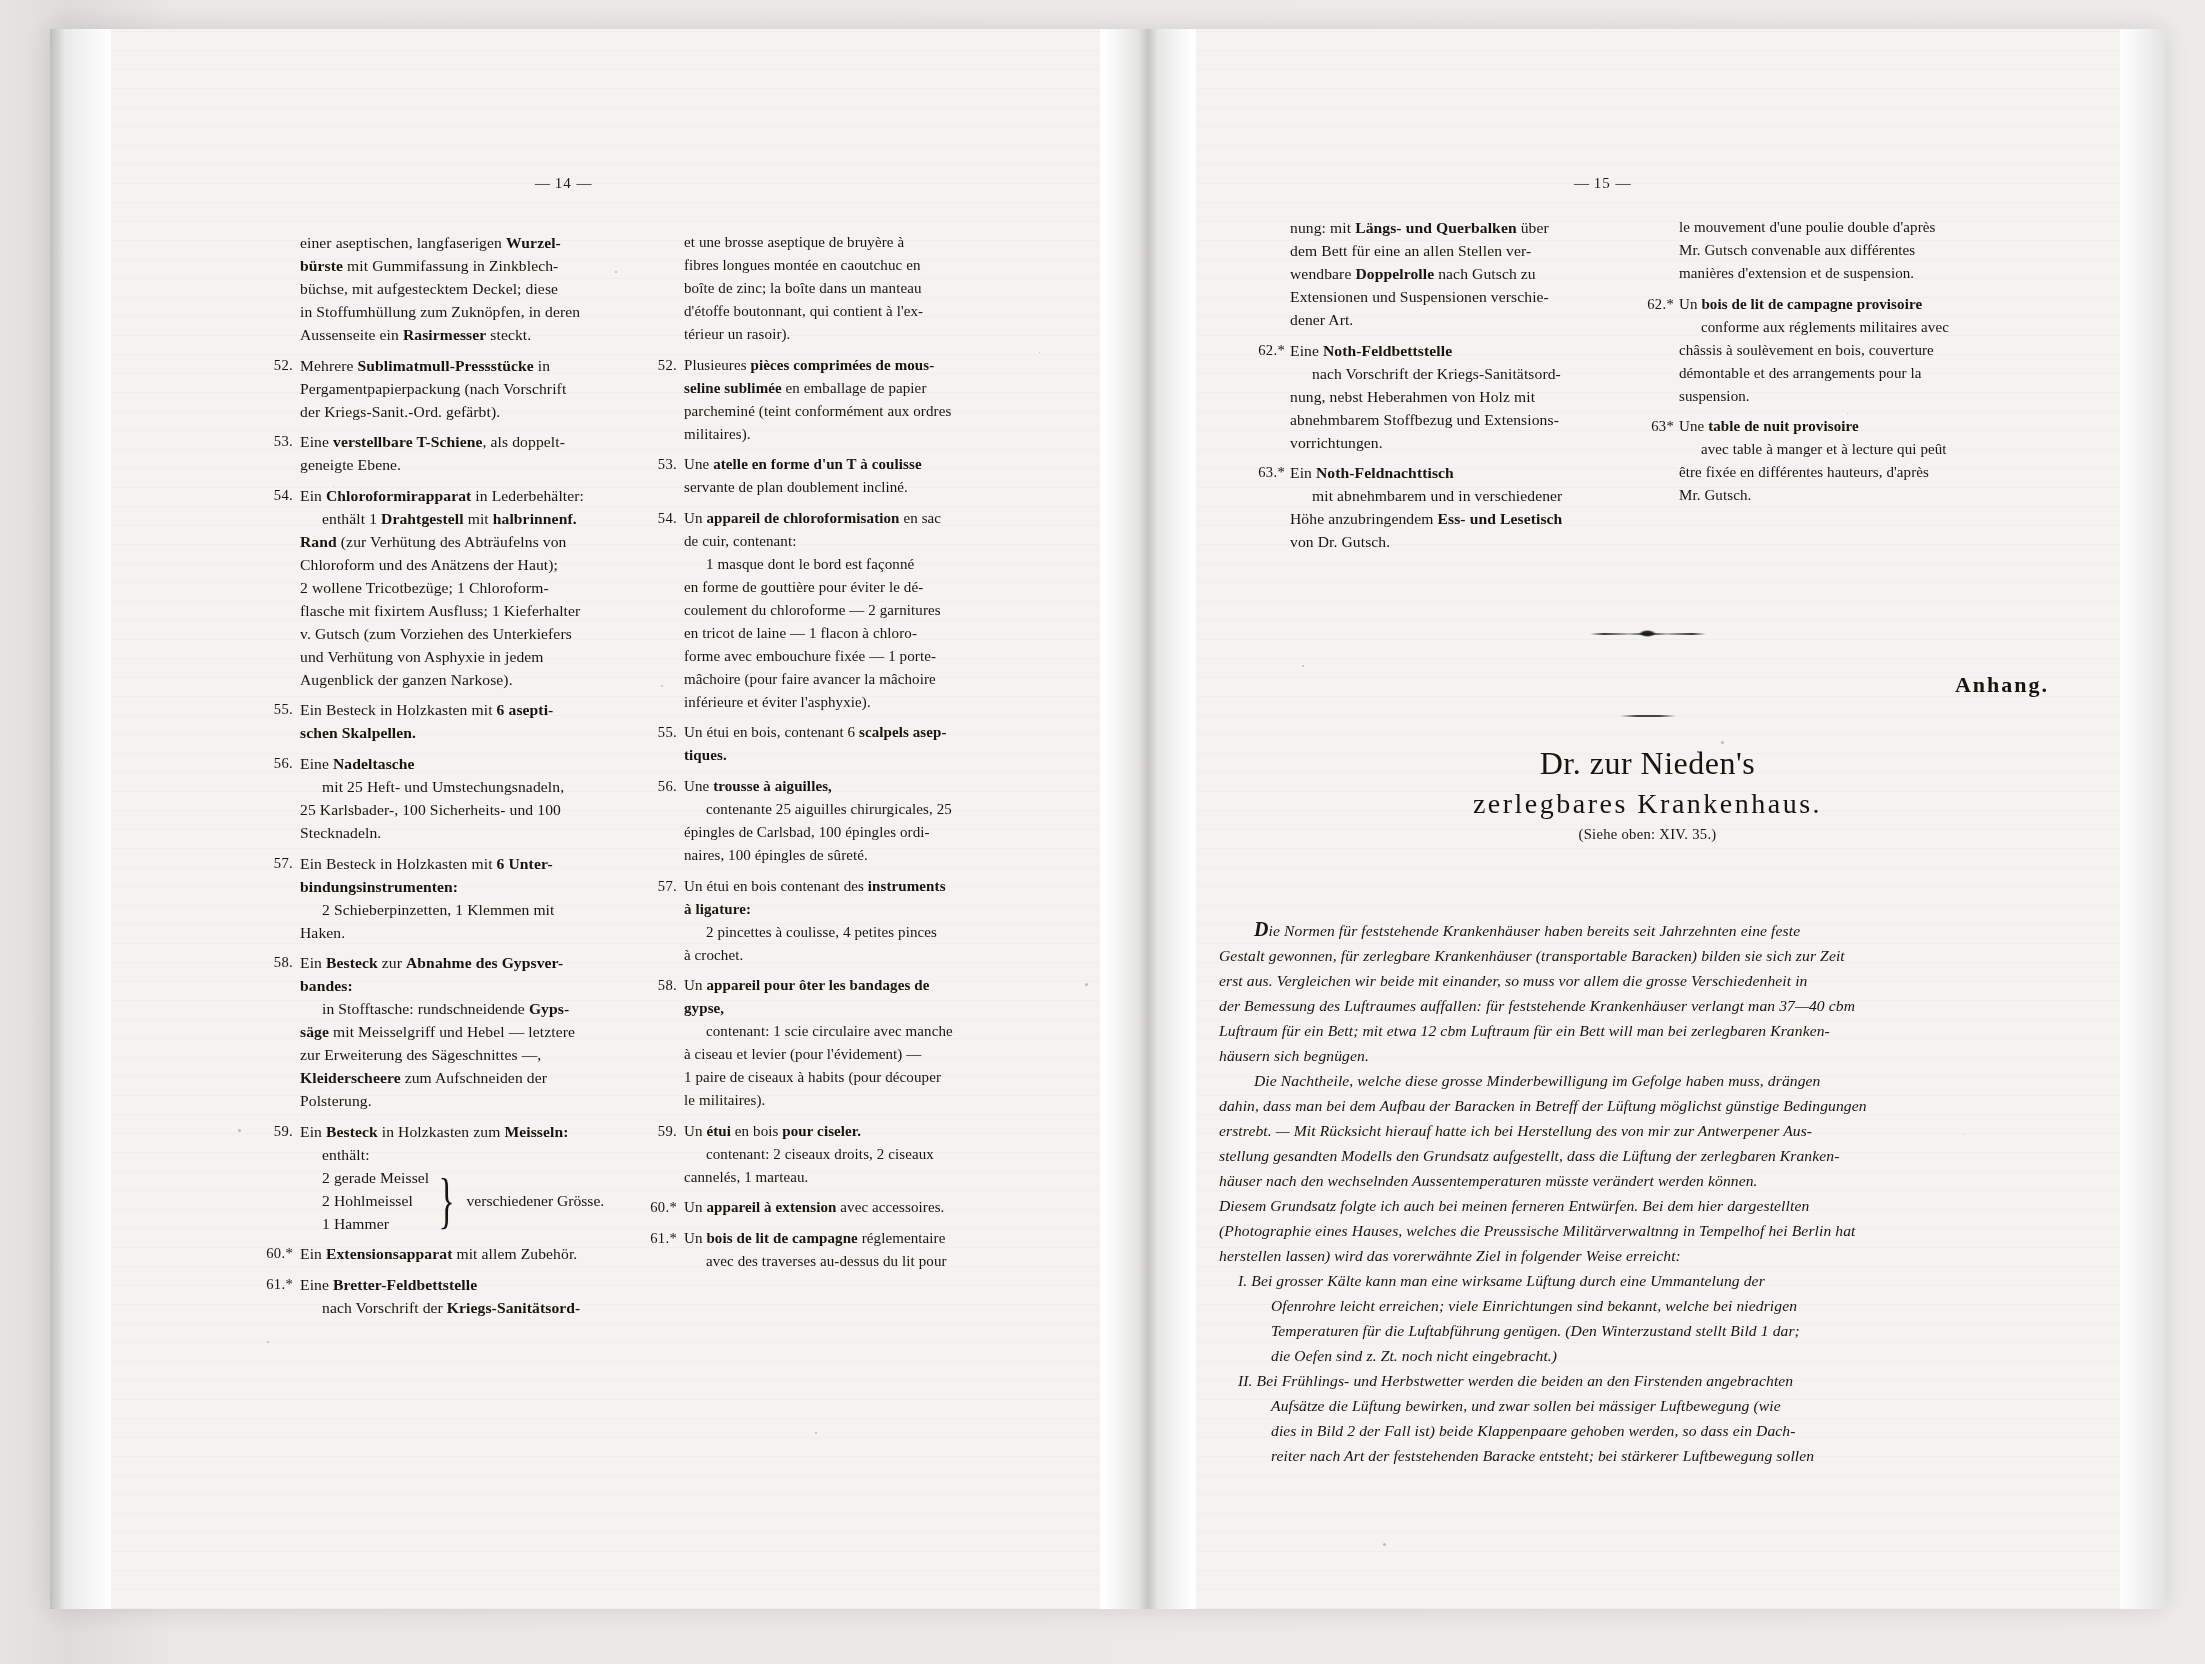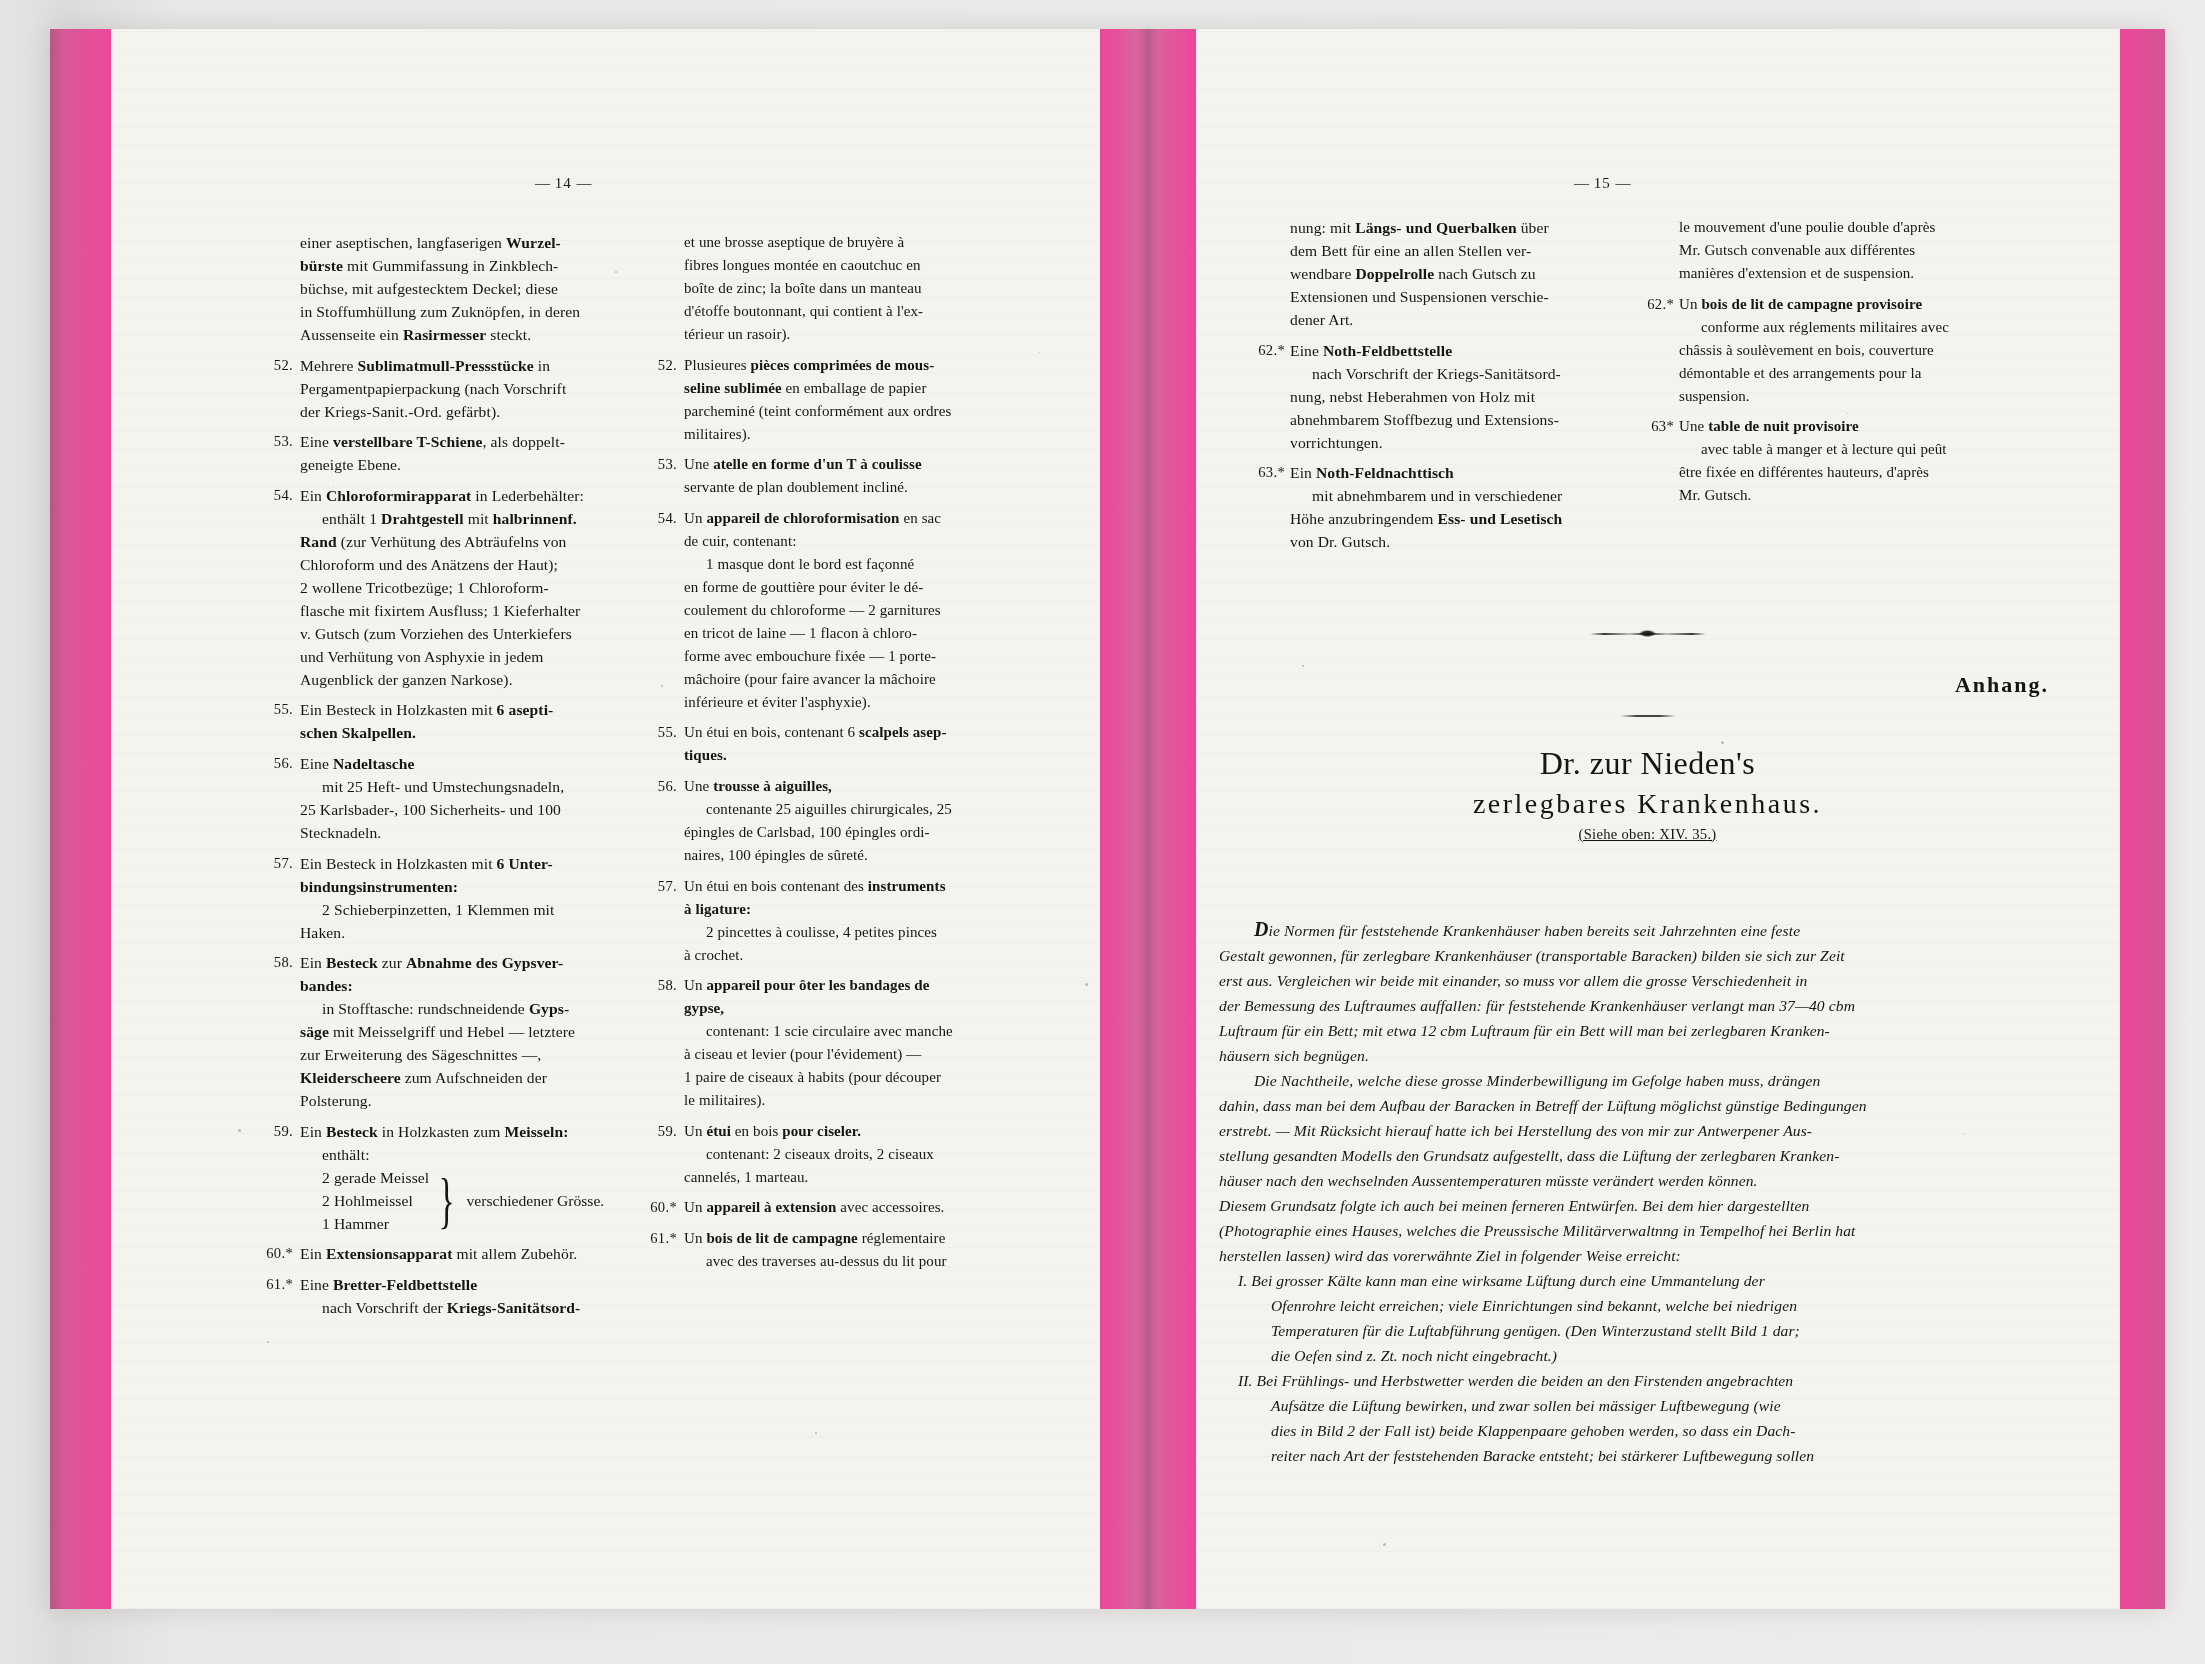--- a/index.html
+++ b/index.html
@@ -14,21 +14,21 @@
   
   #scan-backdrop{
     position:absolute;inset:0;
     background:
       linear-gradient(90deg,#e6e5e3 0%,#dddcda 3%,#e9e8e6 8%,#edecea 100%);
   }
   
   #book-spread{
     position:absolute;
     left:50px;top:29px;width:2115px;height:1580px;
-    background:#ec4899;
+    background:#ffffff;
     box-shadow:0 0 25px rgba(0,0,0,.12);
   }
   
   .edge-shadow-left{
     position:absolute;left:0;top:0;width:61px;height:100%;
     background:linear-gradient(90deg,rgba(110,110,108,.45) 0%,rgba(150,150,147,.20) 25%,rgba(255,255,255,0) 100%);
     pointer-events:none;
   }
   .edge-shadow-right{
     position:absolute;right:0;top:0;width:45px;height:100%;
@@ -151,21 +151,21 @@
   }
   .title-1{
     font-size:32px;font-weight:400;letter-spacing:0.5px;line-height:41px;
     font-family:"Liberation Serif", serif;
   }
   .title-2{
     font-size:28px;font-weight:400;letter-spacing:2.5px;line-height:39px;
     font-family:"Liberation Serif", serif;
   }
   .title-ref{
-    font-size:14.6px;letter-spacing:0.3px;margin-top:3px;text-decoration:underline;
+    font-size:14.6px;letter-spacing:0.3px;margin-top:3px;
   }
 
   
   #anhang-prose{
     position:absolute;left:1169px;top:888px;width:853px;
     color:#16150f;
     font-style:italic;
   }
   .p{
     font-size:15.6px;line-height:25px;letter-spacing:0.1px;

